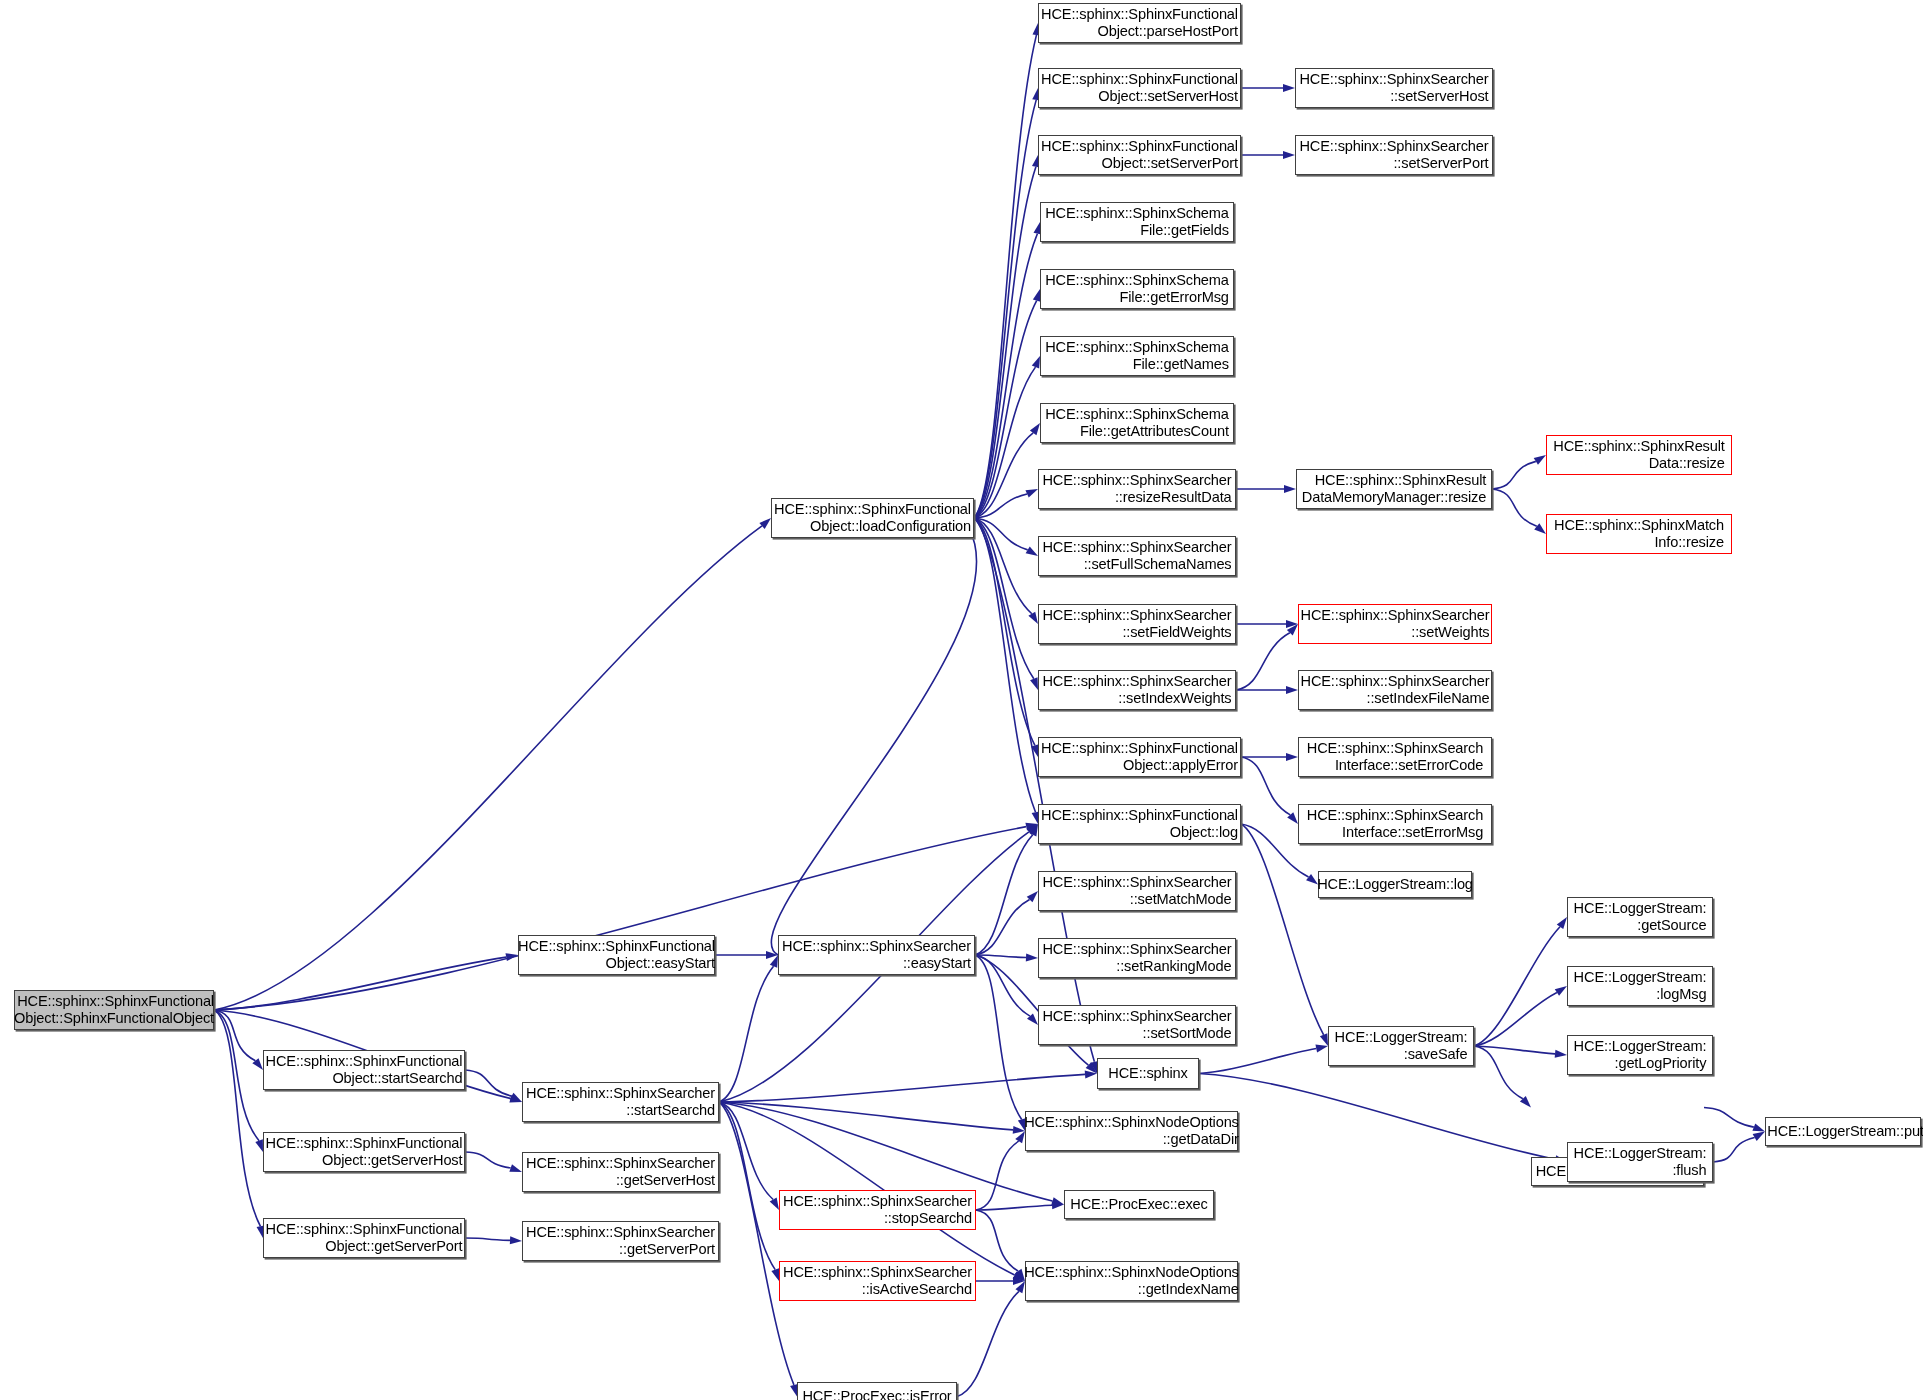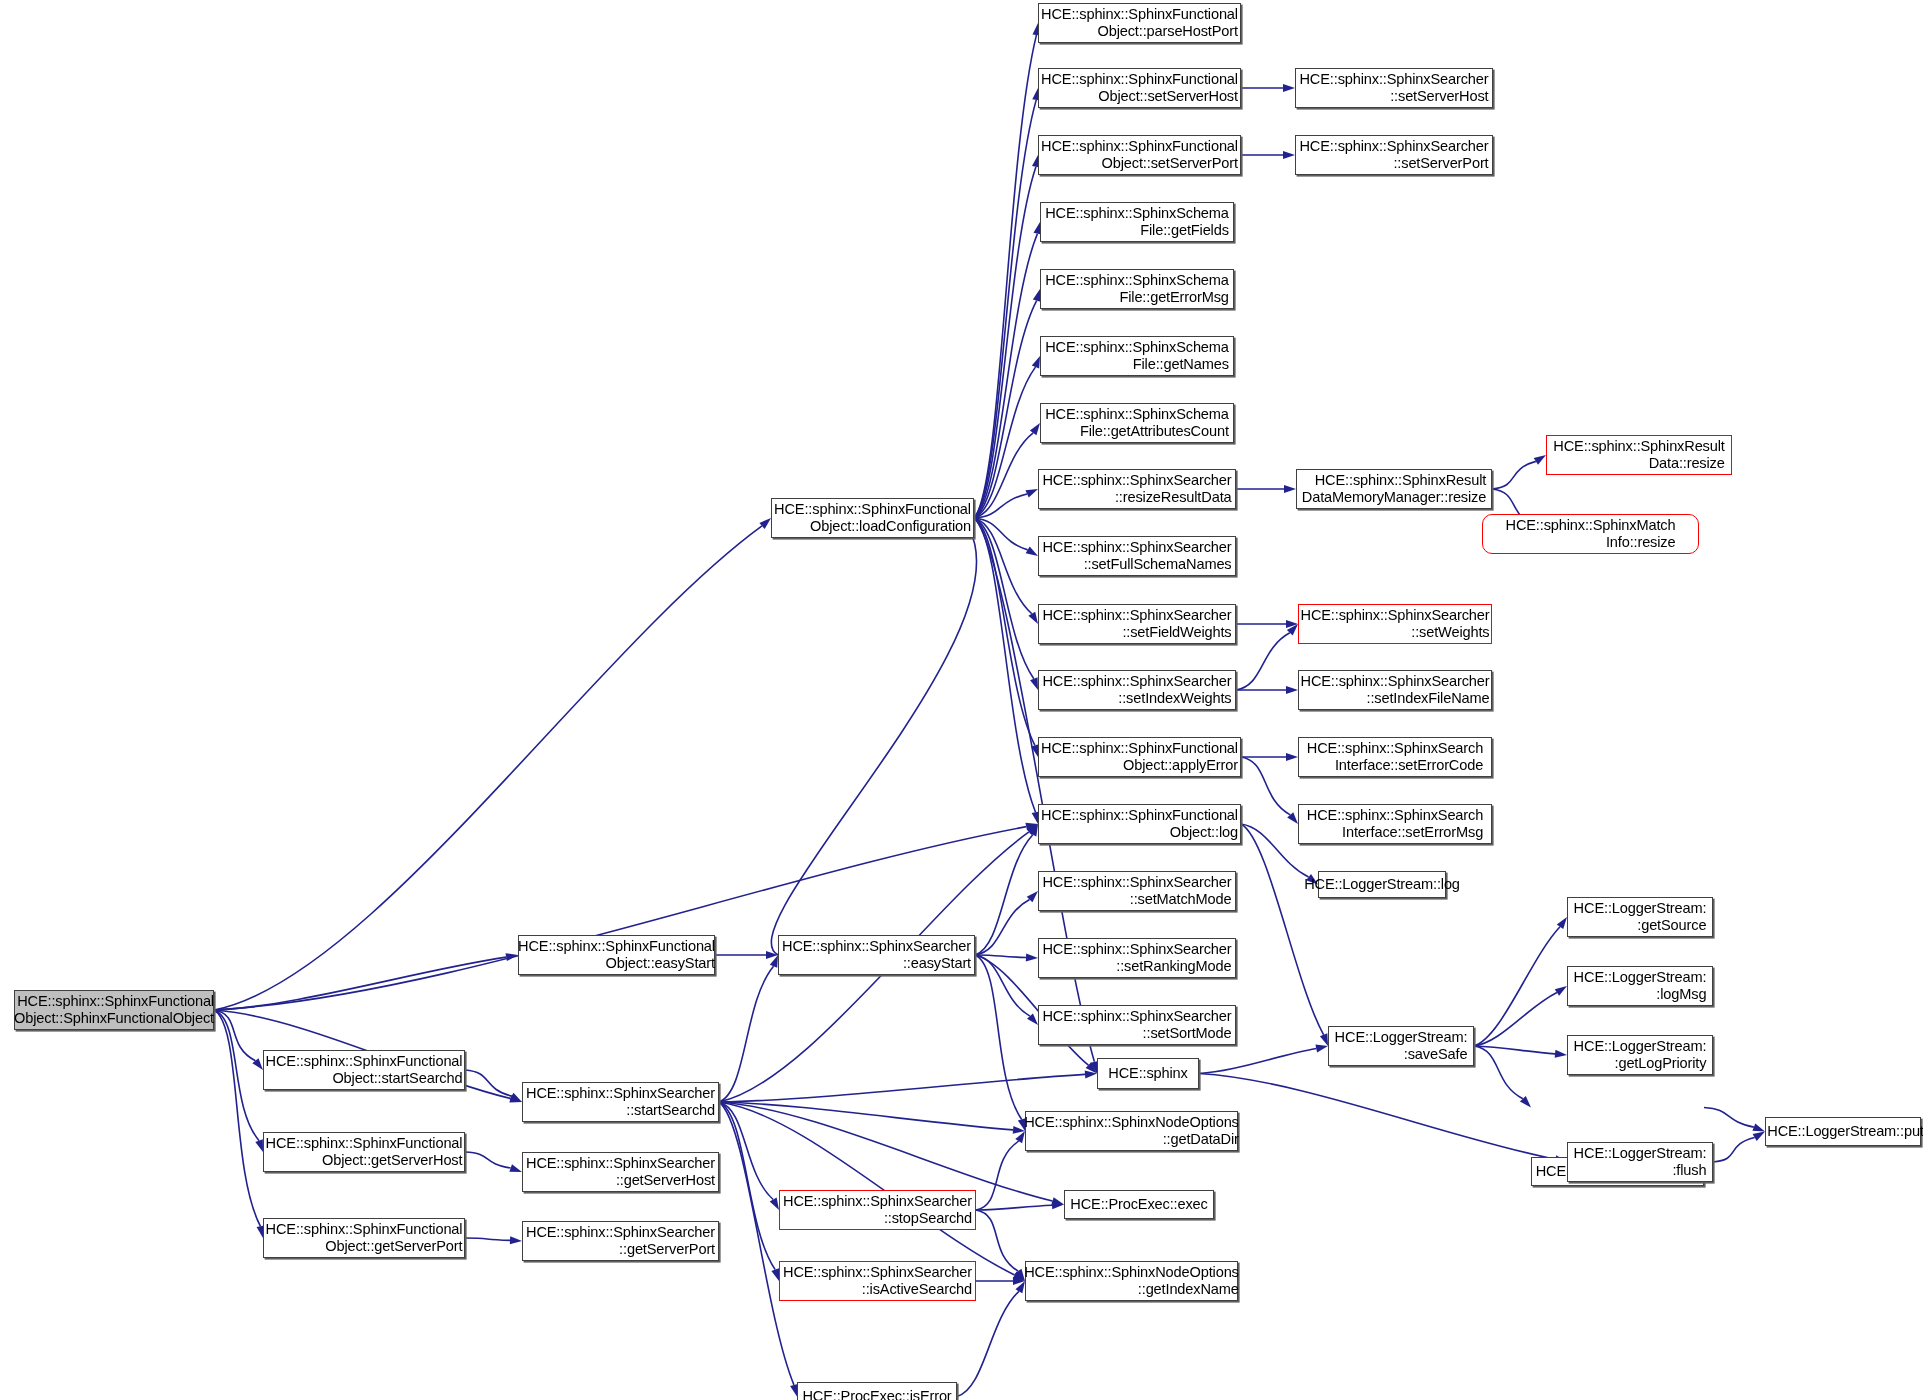--- a/index.html
+++ b/index.html
@@ -228,31 +228,31 @@
       <div class="node" style="left: 1038px; top: 1005px; width: 198px; height: 40px;">HCE::sphinx::SphinxSearcher
 ::setSortMode</div>
       <div class="node" style="left: 1295px; top: 68px; width: 198px; height: 40px;">HCE::sphinx::SphinxSearcher
 ::setServerHost</div>
       <div class="node" style="left: 1295px; top: 135px; width: 198px; height: 40px;">HCE::sphinx::SphinxSearcher
 ::setServerPort</div>
       <div class="node" style="left: 1296px; top: 469px; width: 196px; height: 40px;">HCE::sphinx::SphinxResult
 DataMemoryManager::resize</div>
       <div class="node red" style="left: 1546px; top: 435px; width: 186px; height: 40px;">HCE::sphinx::SphinxResult
 Data::resize</div>
-      <div class="node red" style="left: 1482px; top: 514px; width: 217px; height: 40px; border-radius: 10px;">HCE::sphinx::SphinxMatch
+      <div class="node red" style="left: 1546px; top: 514px; width: 186px; height: 40px;">HCE::sphinx::SphinxMatch
 Info::resize</div>
       <div class="node red" style="left: 1298px; top: 604px; width: 194px; height: 40px;">HCE::sphinx::SphinxSearcher
 ::setWeights</div>
       <div class="node" style="left: 1298px; top: 670px; width: 194px; height: 40px;">HCE::sphinx::SphinxSearcher
 ::setIndexFileName</div>
       <div class="node" style="left: 1298px; top: 737px; width: 194px; height: 40px;">HCE::sphinx::SphinxSearch
 Interface::setErrorCode</div>
       <div class="node" style="left: 1298px; top: 804px; width: 194px; height: 40px;">HCE::sphinx::SphinxSearch
 Interface::setErrorMsg</div>
-      <div class="node" style="left: 1318px; top: 871px; width: 128px; height: 27px;">HCE::LoggerStream::log</div>
+      <div class="node" style="left: 1318px; top: 871px; width: 154px; height: 27px;">HCE::LoggerStream::log</div>
       <div class="node" style="left: 518px; top: 935px; width: 197px; height: 40px;">HCE::sphinx::SphinxFunctional
 Object::easyStart</div>
       <div class="node" style="left: 778px; top: 935px; width: 197px; height: 40px;">HCE::sphinx::SphinxSearcher
 ::easyStart</div>
       <div class="node" style="left: 263px; top: 1050px; width: 202px; height: 40px;">HCE::sphinx::SphinxFunctional
 Object::startSearchd</div>
       <div class="node" style="left: 522px; top: 1082px; width: 197px; height: 40px;">HCE::sphinx::SphinxSearcher
 ::startSearchd</div>
       <div class="node" style="left: 263px; top: 1132px; width: 202px; height: 40px;">HCE::sphinx::SphinxFunctional
 Object::getServerHost</div>

